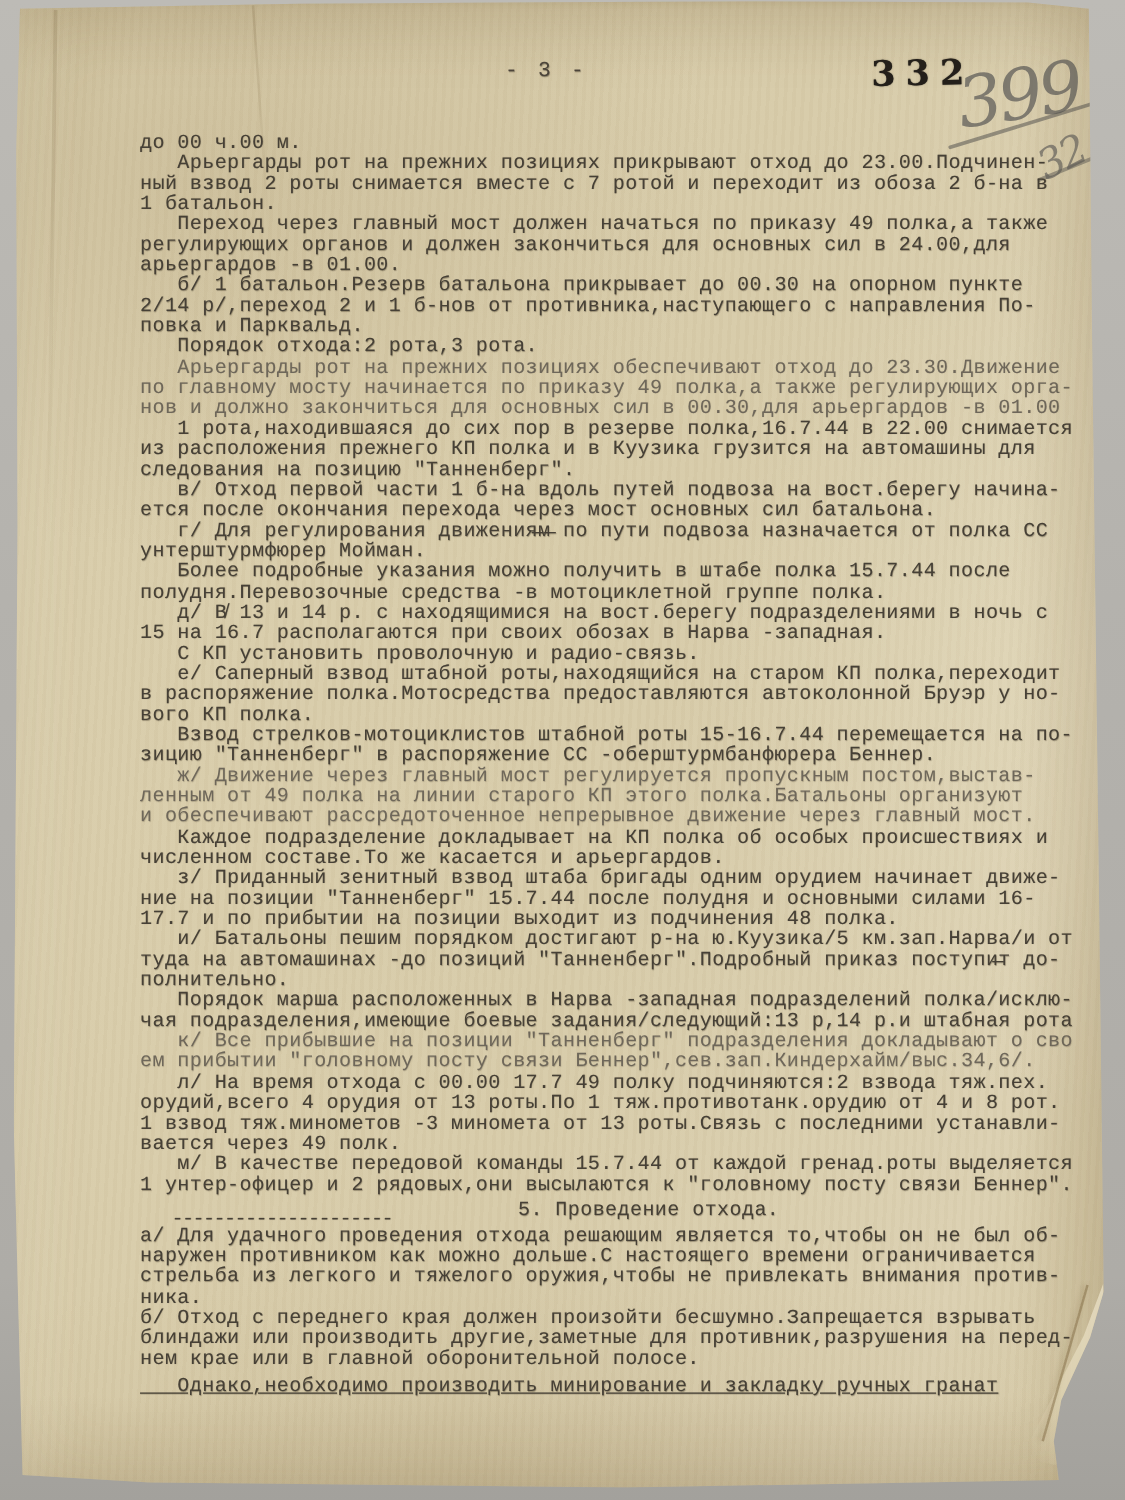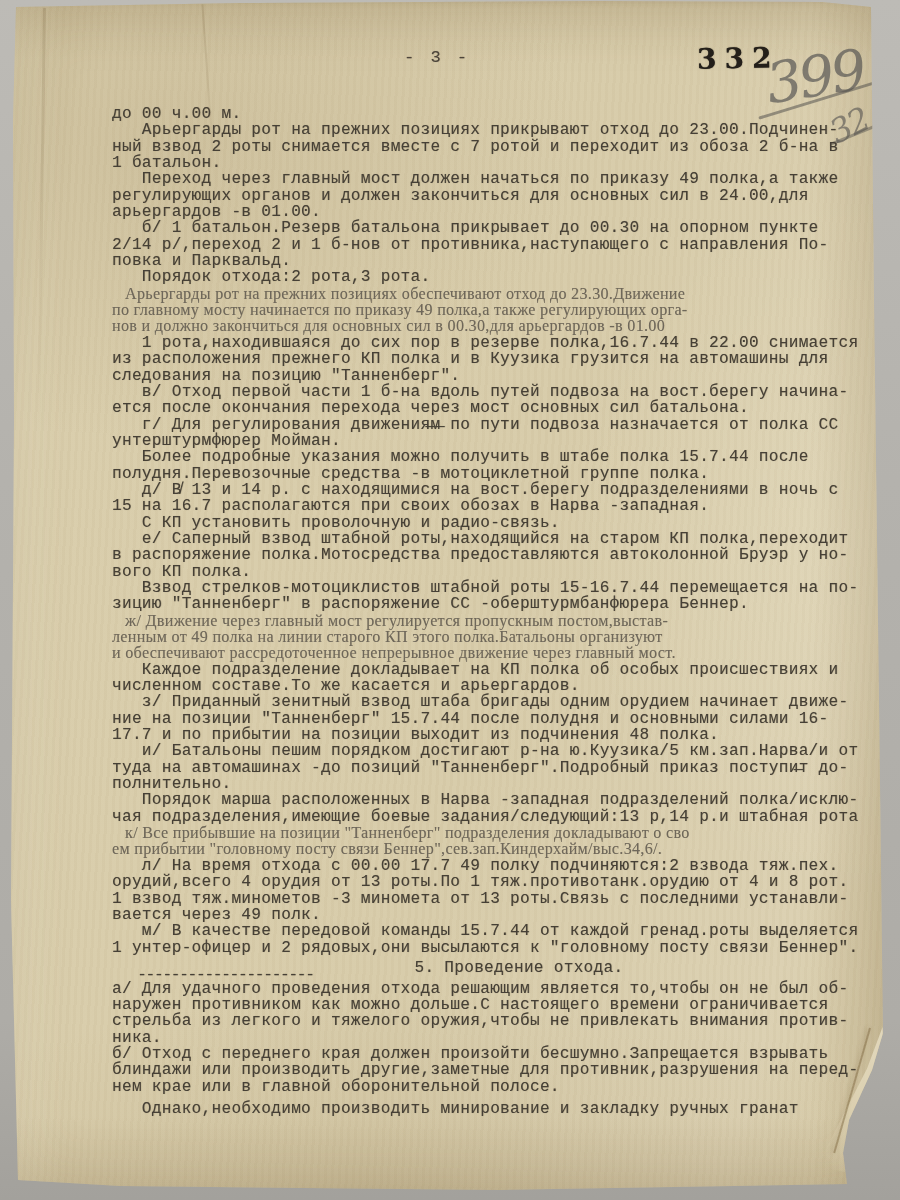--- a/index.html
+++ b/index.html
@@ -83,24 +83,24 @@
     background: rgba(92,89,84,.5); transform: rotate(-22deg); border-radius:2px;
   }
   .doc-text {
     position:absolute; left:112px; top:82px; width:784px;
     font-size:16px; line-height:16.35px; letter-spacing:.35px;
     color:#464036; white-space:pre;
     text-shadow:.4px .4px .7px rgba(62,52,36,.40);
     margin-top:24px;
   }
   .line { height:16.35px; }
-  .line.faded { color:#6e675a; text-shadow:.3px .3px .6px rgba(90,78,58,.3);font-family:Liberation Serif, serif; }
+  .line.faded { color:#6e675a; text-shadow:.3px .3px .6px rgba(90,78,58,.3); }
   .line.heading { margin-top:4px;text-align:center; }
   .line.dashes { margin-top:-9px; margin-bottom:-3px; letter-spacing:-1.2px; }
-  .line.gap { margin-top:6px; }
+  .line.gap { margin-top:6px;text-decoration:underline; }
 </style>
 </head>
 <body>
 
 <div class="paper">
   <div class="crease-left"></div>
   <div class="crease-top"></div>
   <div class="fold-light"></div>
   <div class="fold-crease"></div>
 

